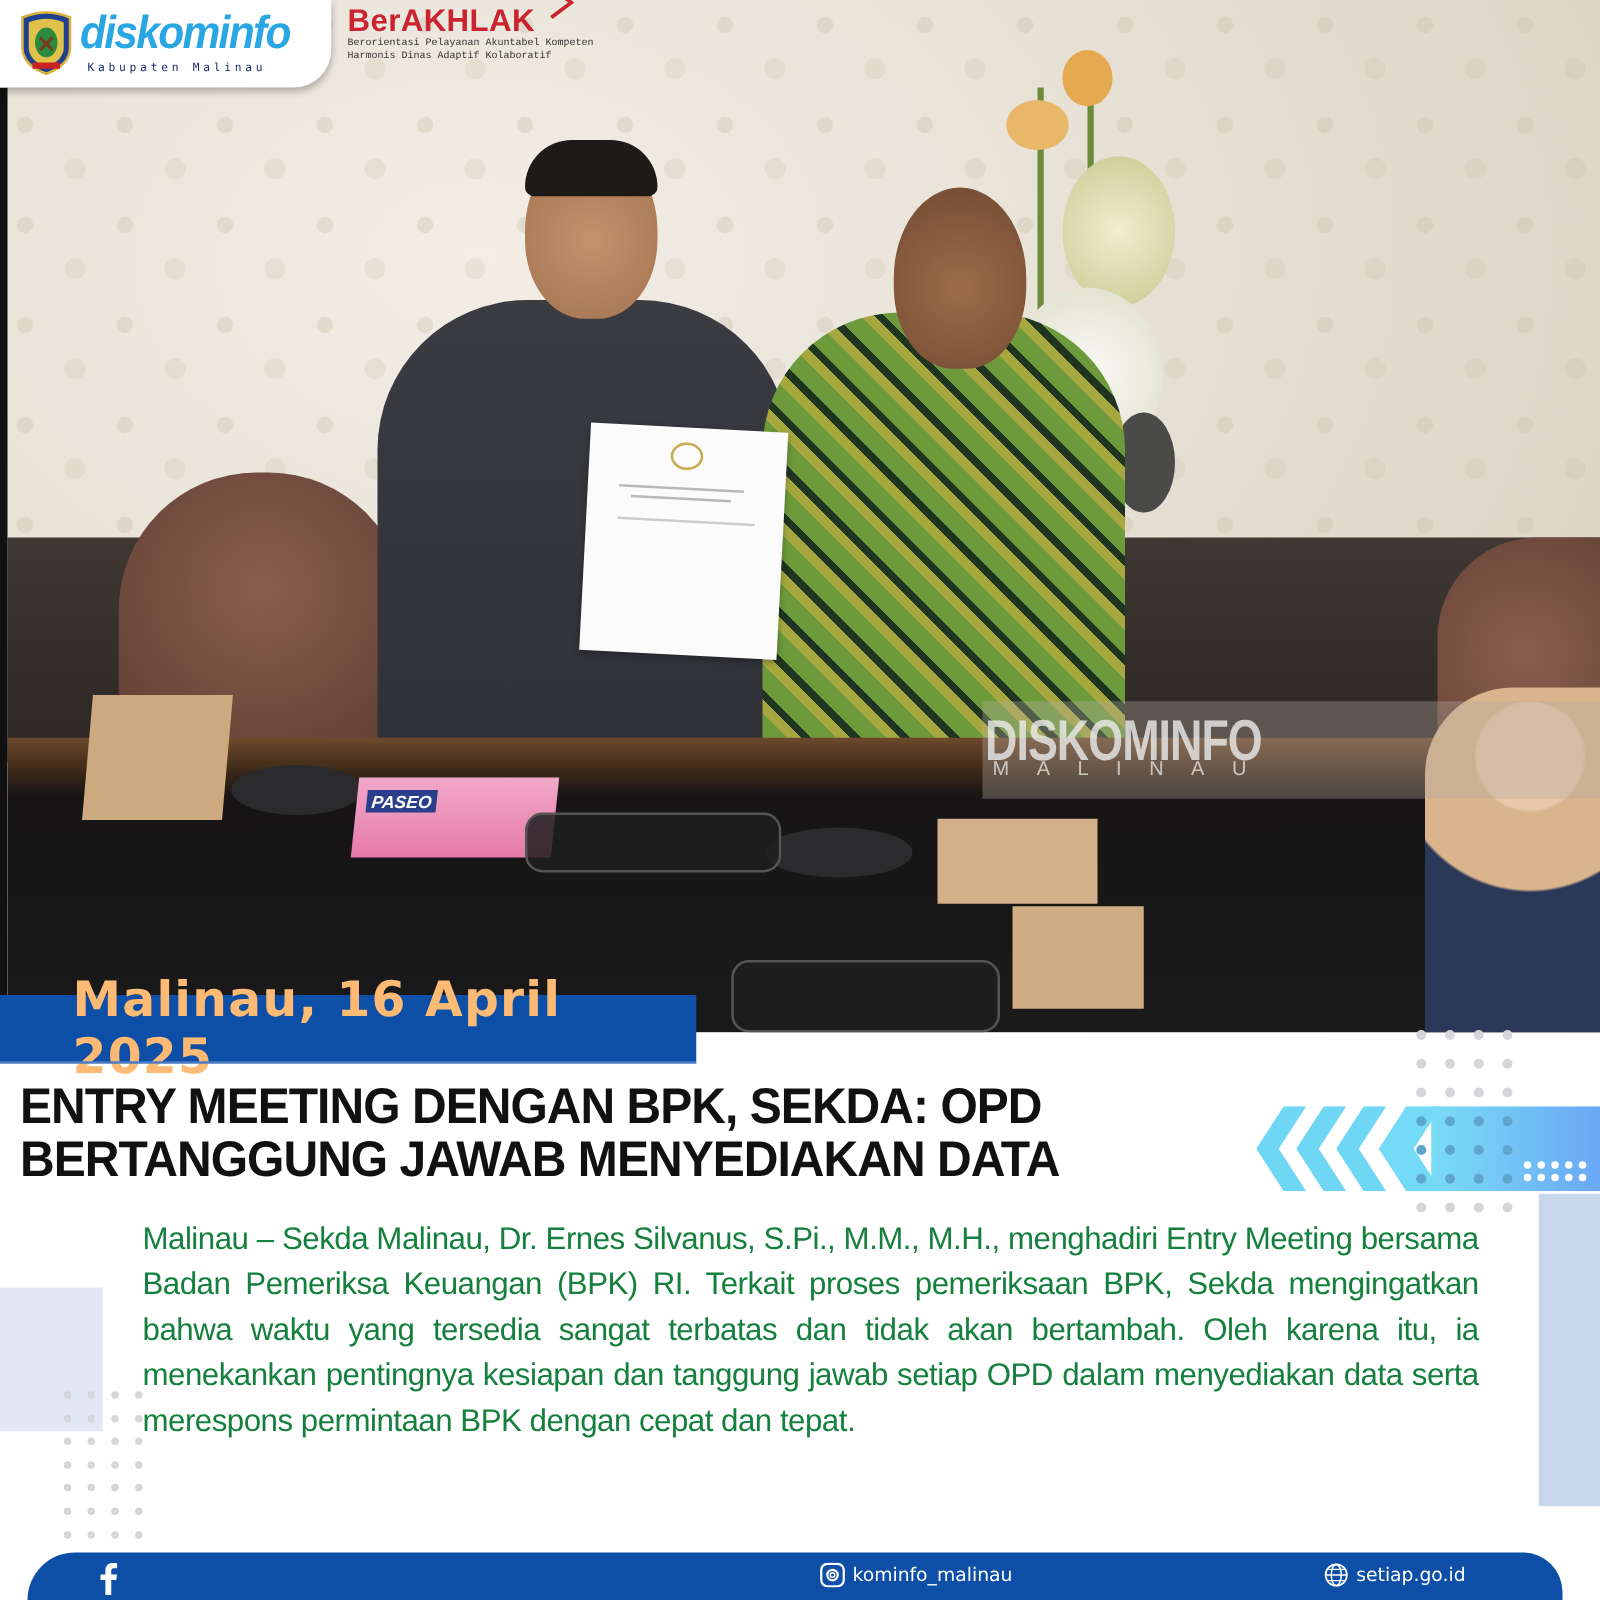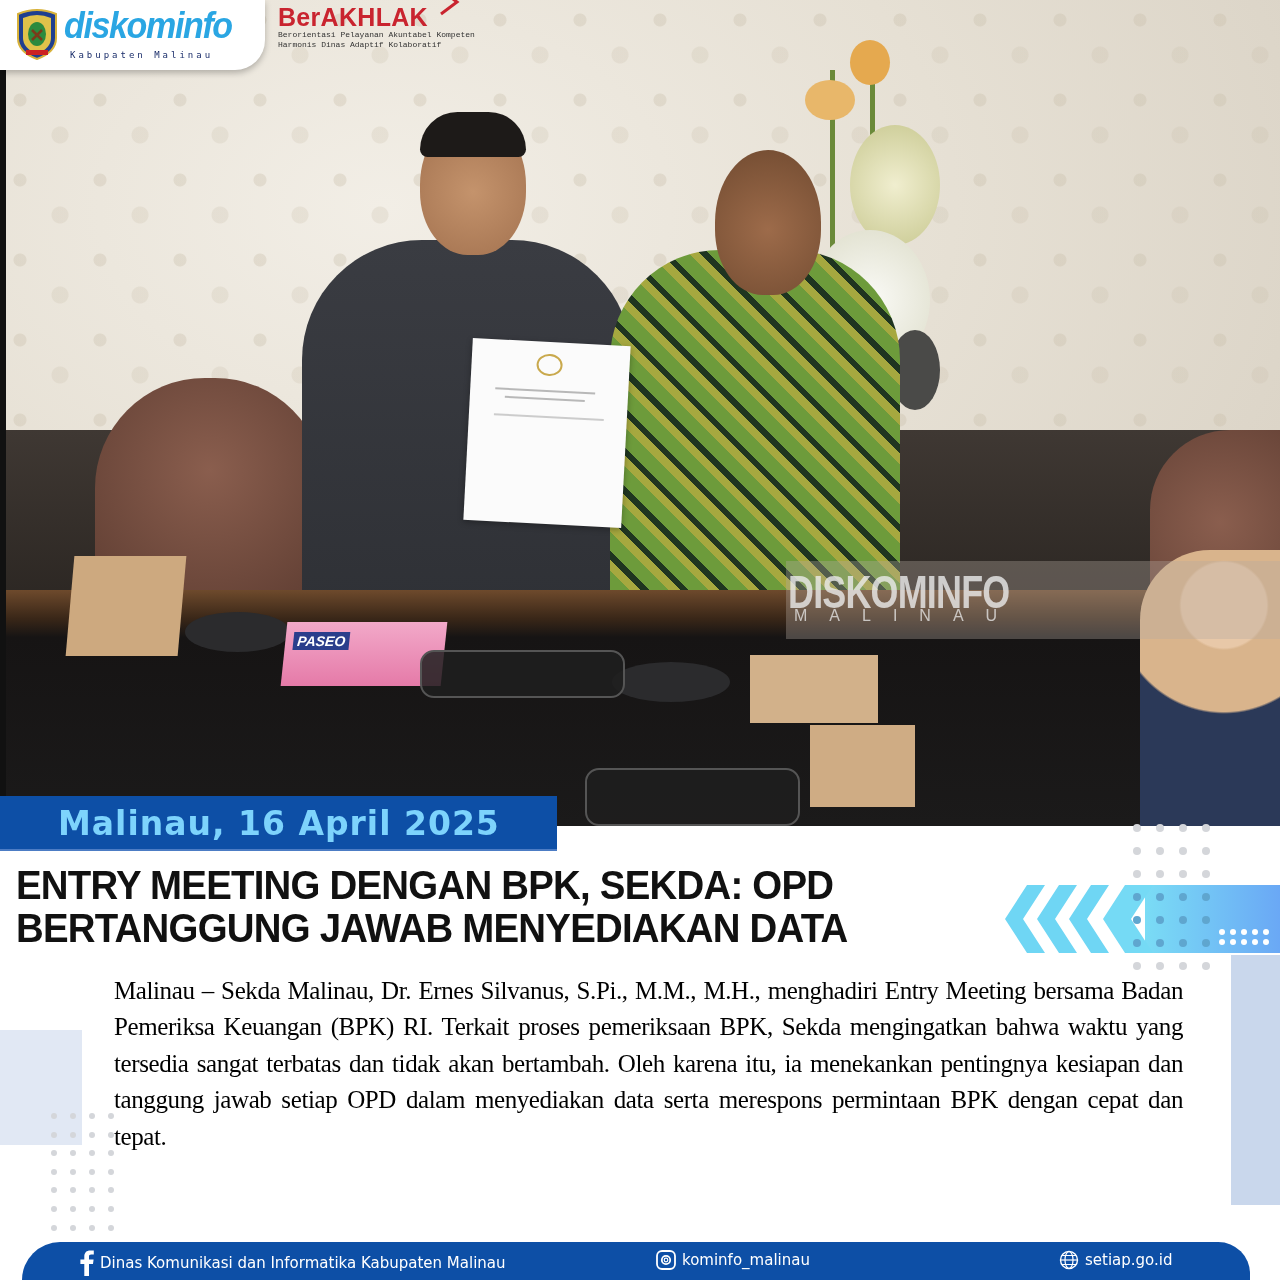--- a/index.html
+++ b/index.html
@@ -66,21 +66,21 @@
     .berakhlak { position: absolute; left: 278px; top: 4px; }
     .berakhlak .ber-title { font-family: "Liberation Sans", sans-serif; font-weight: bold; font-size: 25px; color: #c9242f; letter-spacing: 0.3px; line-height: 26px; }
     .berakhlak .ber-line { font-family: Liberation Mono, monospace; font-size: 8px; color: #333; line-height: 10px; white-space: nowrap; }
     .berakhlak .ber-arrow { position: absolute; left: 160px; top: -16px; width: 22px; height: 28px; }
 
     
     .date-banner {
       position: absolute; left: 0; top: 796px; width: 557px; height: 54px;
       background: #0d4fa6; display: flex; align-items: center; padding-left: 58px;
     }
-    .date-banner span { font-family: "DejaVu Sans", sans-serif; font-weight: bold; font-size: 33px; color: #7dd3fc; letter-spacing: 1px; }
+    .date-banner span { font-family: "DejaVu Sans", sans-serif; font-weight: bold; font-size: 39px; color: #fdba74; letter-spacing: 1px; }
     .date-underline { position: absolute; left: 0; top: 849px; width: 557px; height: 2px; background: #4c7cc4; }
 
     
     .headline {
       position: absolute; left: 16px; top: 864px; width: 960px;
       font-family: "Liberation Sans", sans-serif; font-weight: bold;
       font-size: 40px; line-height: 43px; color: #111111;
       letter-spacing: -0.8px; transform: scaleX(0.96); transform-origin: left;
     }
 
@@ -93,22 +93,22 @@
     .dots-top { left: 1133px; top: 824px; grid-template-columns: repeat(4, 8px); column-gap: 15px; row-gap: 15px; }
     .dots-top i.on-blue { background: #5fa6cf; }
     .dots-left { left: 51px; top: 1113px; grid-template-columns: repeat(4, 6px); column-gap: 13px; row-gap: 12.6px; }
     .dots-left i { width: 6px; height: 6px; }
     .dots-white { left: 1219px; top: 929px; grid-template-columns: repeat(5, 6px); column-gap: 5px; row-gap: 4px; }
     .dots-white i { width: 6px; height: 6px; background: #ffffff; }
 
     
     .body-text {
       position: absolute; left: 114px; top: 973px; width: 1069px;
-      font-family: Liberation Serif, serif; font-size: 25px; line-height: 36.4px;
-      color: #000000; text-align: justify; letter-spacing: -0.4px;
+      font-family: Liberation Sans, sans-serif; font-size: 25px; line-height: 36.4px;
+      color: #15803d; text-align: justify; letter-spacing: -0.4px;
     }
 
     
     .footer {
       position: absolute; left: 22px; top: 1242px; width: 1228px; height: 38px;
       background: #0d4fa6; border-radius: 60px 50px 0 0;
     }
     .footer-item { position: absolute; top: 8px; display: flex; align-items: center; gap: 6px; color: #ffffff; font-family: "DejaVu Sans", sans-serif; font-size: 15px; }
     .footer-item svg { flex: none; }
     .fi-fb { left: 58px; }
@@ -287,21 +287,20 @@
 
 <h1 class="headline">ENTRY MEETING DENGAN BPK, SEKDA: OPD BERTANGGUNG JAWAB MENYEDIAKAN DATA</h1>
 
 <p class="body-text">Malinau – Sekda Malinau, Dr. Ernes Silvanus, S.Pi., M.M., M.H., menghadiri Entry Meeting bersama Badan Pemeriksa Keuangan (BPK) RI. Terkait proses pemeriksaan BPK, Sekda mengingatkan bahwa waktu yang tersedia sangat terbatas dan tidak akan bertambah. Oleh karena itu, ia menekankan pentingnya kesiapan dan tanggung jawab setiap OPD dalam menyediakan data serta merespons permintaan BPK dengan cepat dan tepat.</p>
 
 <div class="footer">
   <div class="footer-item fi-fb">
     <svg width="14" height="26" viewBox="0 0 14 26">
       <path d="M9 26 V14 H13 L13.6 9.5 H9 V6.8 C9 5.5 9.4 4.6 11.2 4.6 H13.8 V0.6 C13.3 0.5 11.8 0.4 10.2 0.4 C6.6 0.4 4.3 2.5 4.3 6.4 V9.5 H0.4 V14 H4.3 V26 Z" fill="#ffffff"></path>
     </svg>
-    <span>Dinas Komunikasi dan Informatika Kabupaten Malinau</span>
   </div>
   <div class="footer-item fi-ig">
     <svg width="20" height="20" viewBox="0 0 20 20">
       <rect x="1" y="1" width="18" height="18" rx="5" fill="none" stroke="#ffffff" stroke-width="1.8"></rect>
       <circle cx="10" cy="10" r="4.2" fill="none" stroke="#ffffff" stroke-width="1.8"></circle>
       <circle cx="10" cy="10" r="1.8" fill="none" stroke="#ffffff" stroke-width="1.2"></circle>
     </svg>
     <span>kominfo_malinau</span>
   </div>
   <div class="footer-item fi-web">

